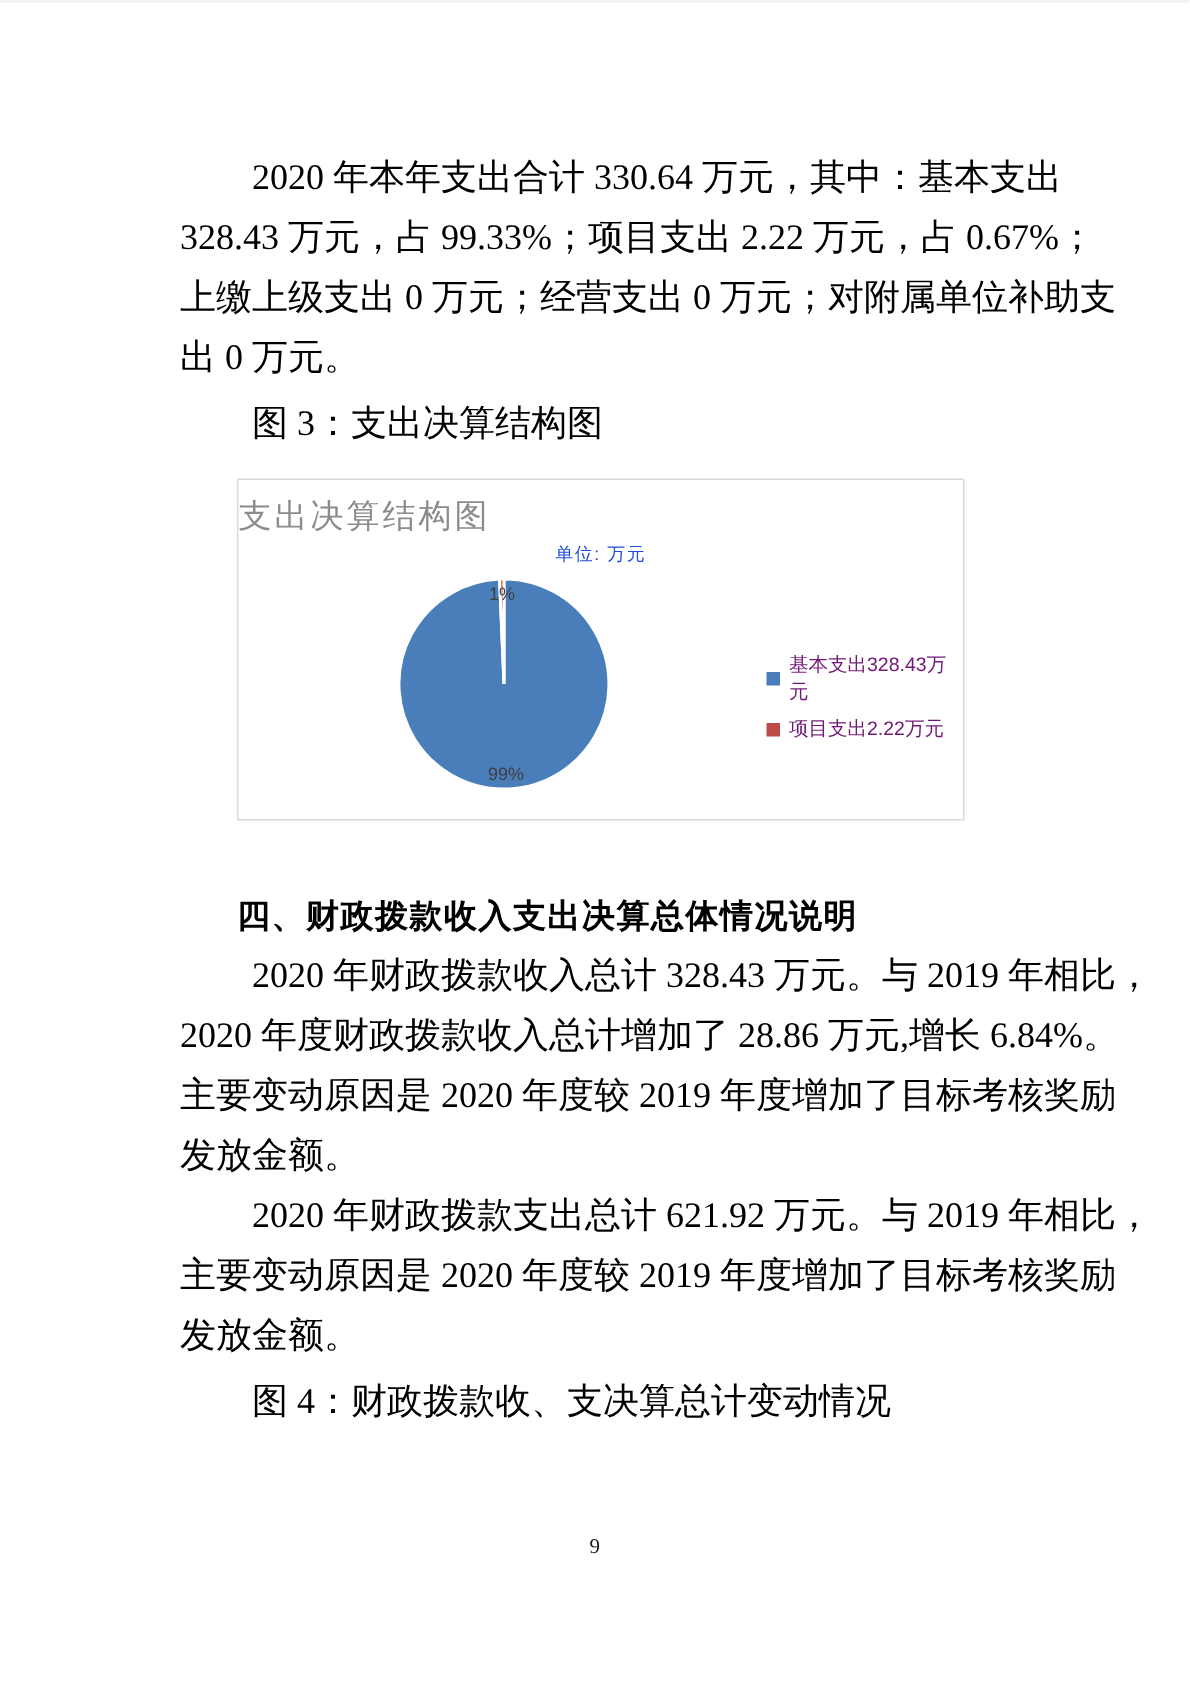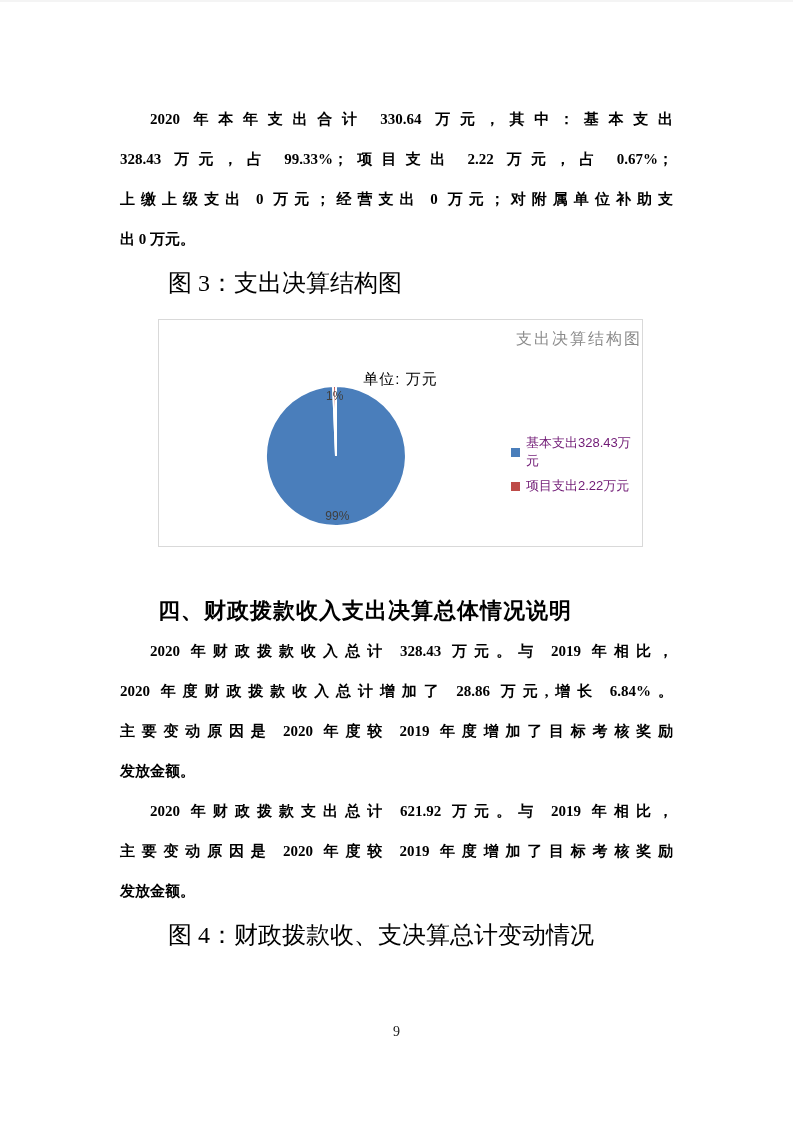--- a/index.html
+++ b/index.html
@@ -8,47 +8,46 @@
     width:793px;height:1122px;
     background:#ffffff;
     color:#000;
     font-family:"Liberation Serif","DejaVu Serif",serif;
     overflow:hidden;
     border-top:2px solid #f4f4f4;
     box-sizing:border-box;
   }
   .content{position:absolute;left:120px;top:97px;width:553px;}
   .para .line{
-    font-size:15px;line-height:40px;
+    font-size:24px;line-height:40px;
     white-space:nowrap;
     text-align:justify;
     text-align-last:justify;
     text-justify:inter-character;
-    font-weight:bold;
   }
   .para .line:first-child{text-indent:2em;}
   .para .line:last-child{text-align-last:left;}
   .caption{font-size:24px;line-height:40px;text-indent:2em;margin-top:4px;}
   .heading{
     font-family:Liberation Sans, sans-serif;
     font-weight:bold;font-size:22px;line-height:40px;
     margin-top:44px;text-indent:38px;
     letter-spacing:1px;
   }
   .chart-frame{
     position:relative;
     margin-left:38px;margin-top:16px;
     width:483px;height:226px;
     border:1px solid #d9d9d9;
     background:#ffffff;
     font-family:"Liberation Sans","DejaVu Sans",sans-serif;
     box-sizing:content-box;
   }
-  .chart-title{margin-top:9px;text-align:right;font-size:16px;color:#8c8c8c;letter-spacing:2px;}
-  .chart-subtitle{margin-top:20px;text-align:center;font-size:15px;color:#000000;letter-spacing:1px;}
+  .chart-title{margin-top:9px;text-align:left;font-size:22px;color:#8c8c8c;letter-spacing:2px;}
+  .chart-subtitle{margin-top:2px;text-align:center;font-size:12px;color:#1d4ed8;letter-spacing:1px;}
   .pie{position:absolute;left:97px;top:56px;}
   .pie-label{font-size:12px;fill:#3f3f3f;font-family:"Liberation Sans","DejaVu Sans",sans-serif;}
   .legend{position:absolute;left:352px;top:114px;}
   .legend-item{display:flex;align-items:center;margin-bottom:7px;font-size:13px;color:#701a75;}
   .swatch{width:9px;height:9px;margin-right:6px;flex:0 0 9px;display:inline-block;}
   .page-number{position:absolute;top:1022px;left:0;width:100%;text-align:center;font-size:14px;color:#1a1a1a;}
 </style>
 </head>
 <body>
 

